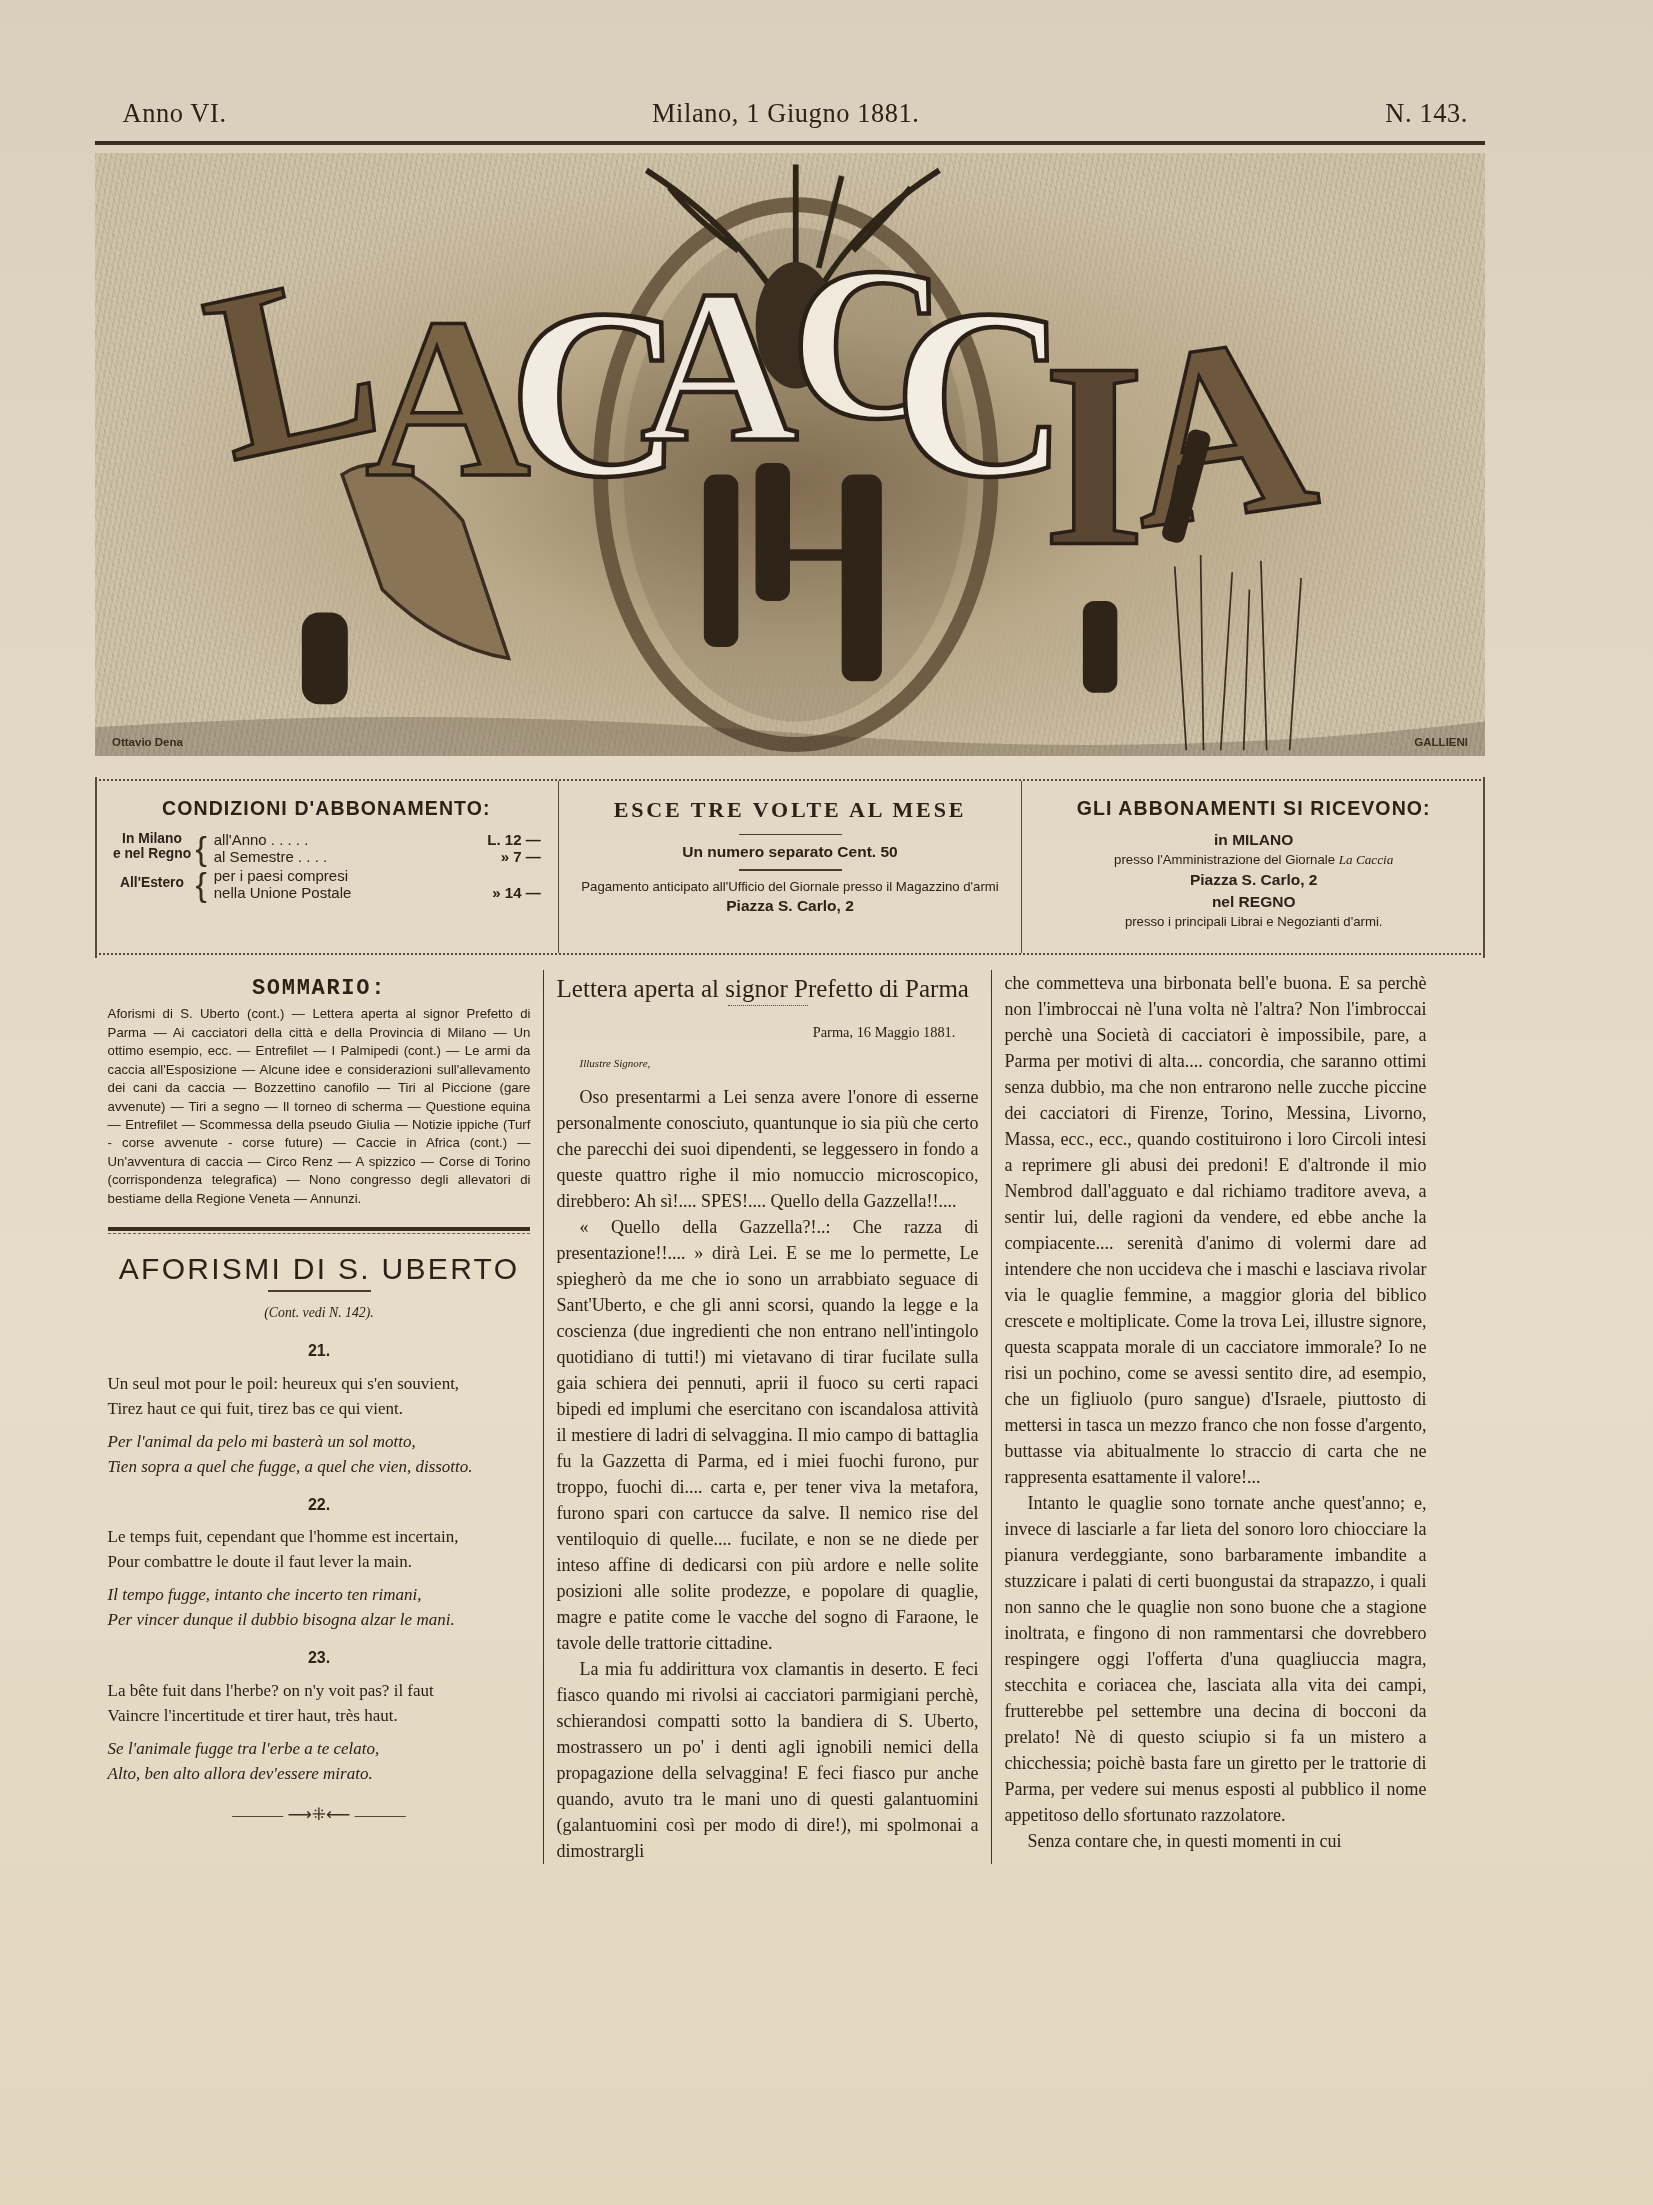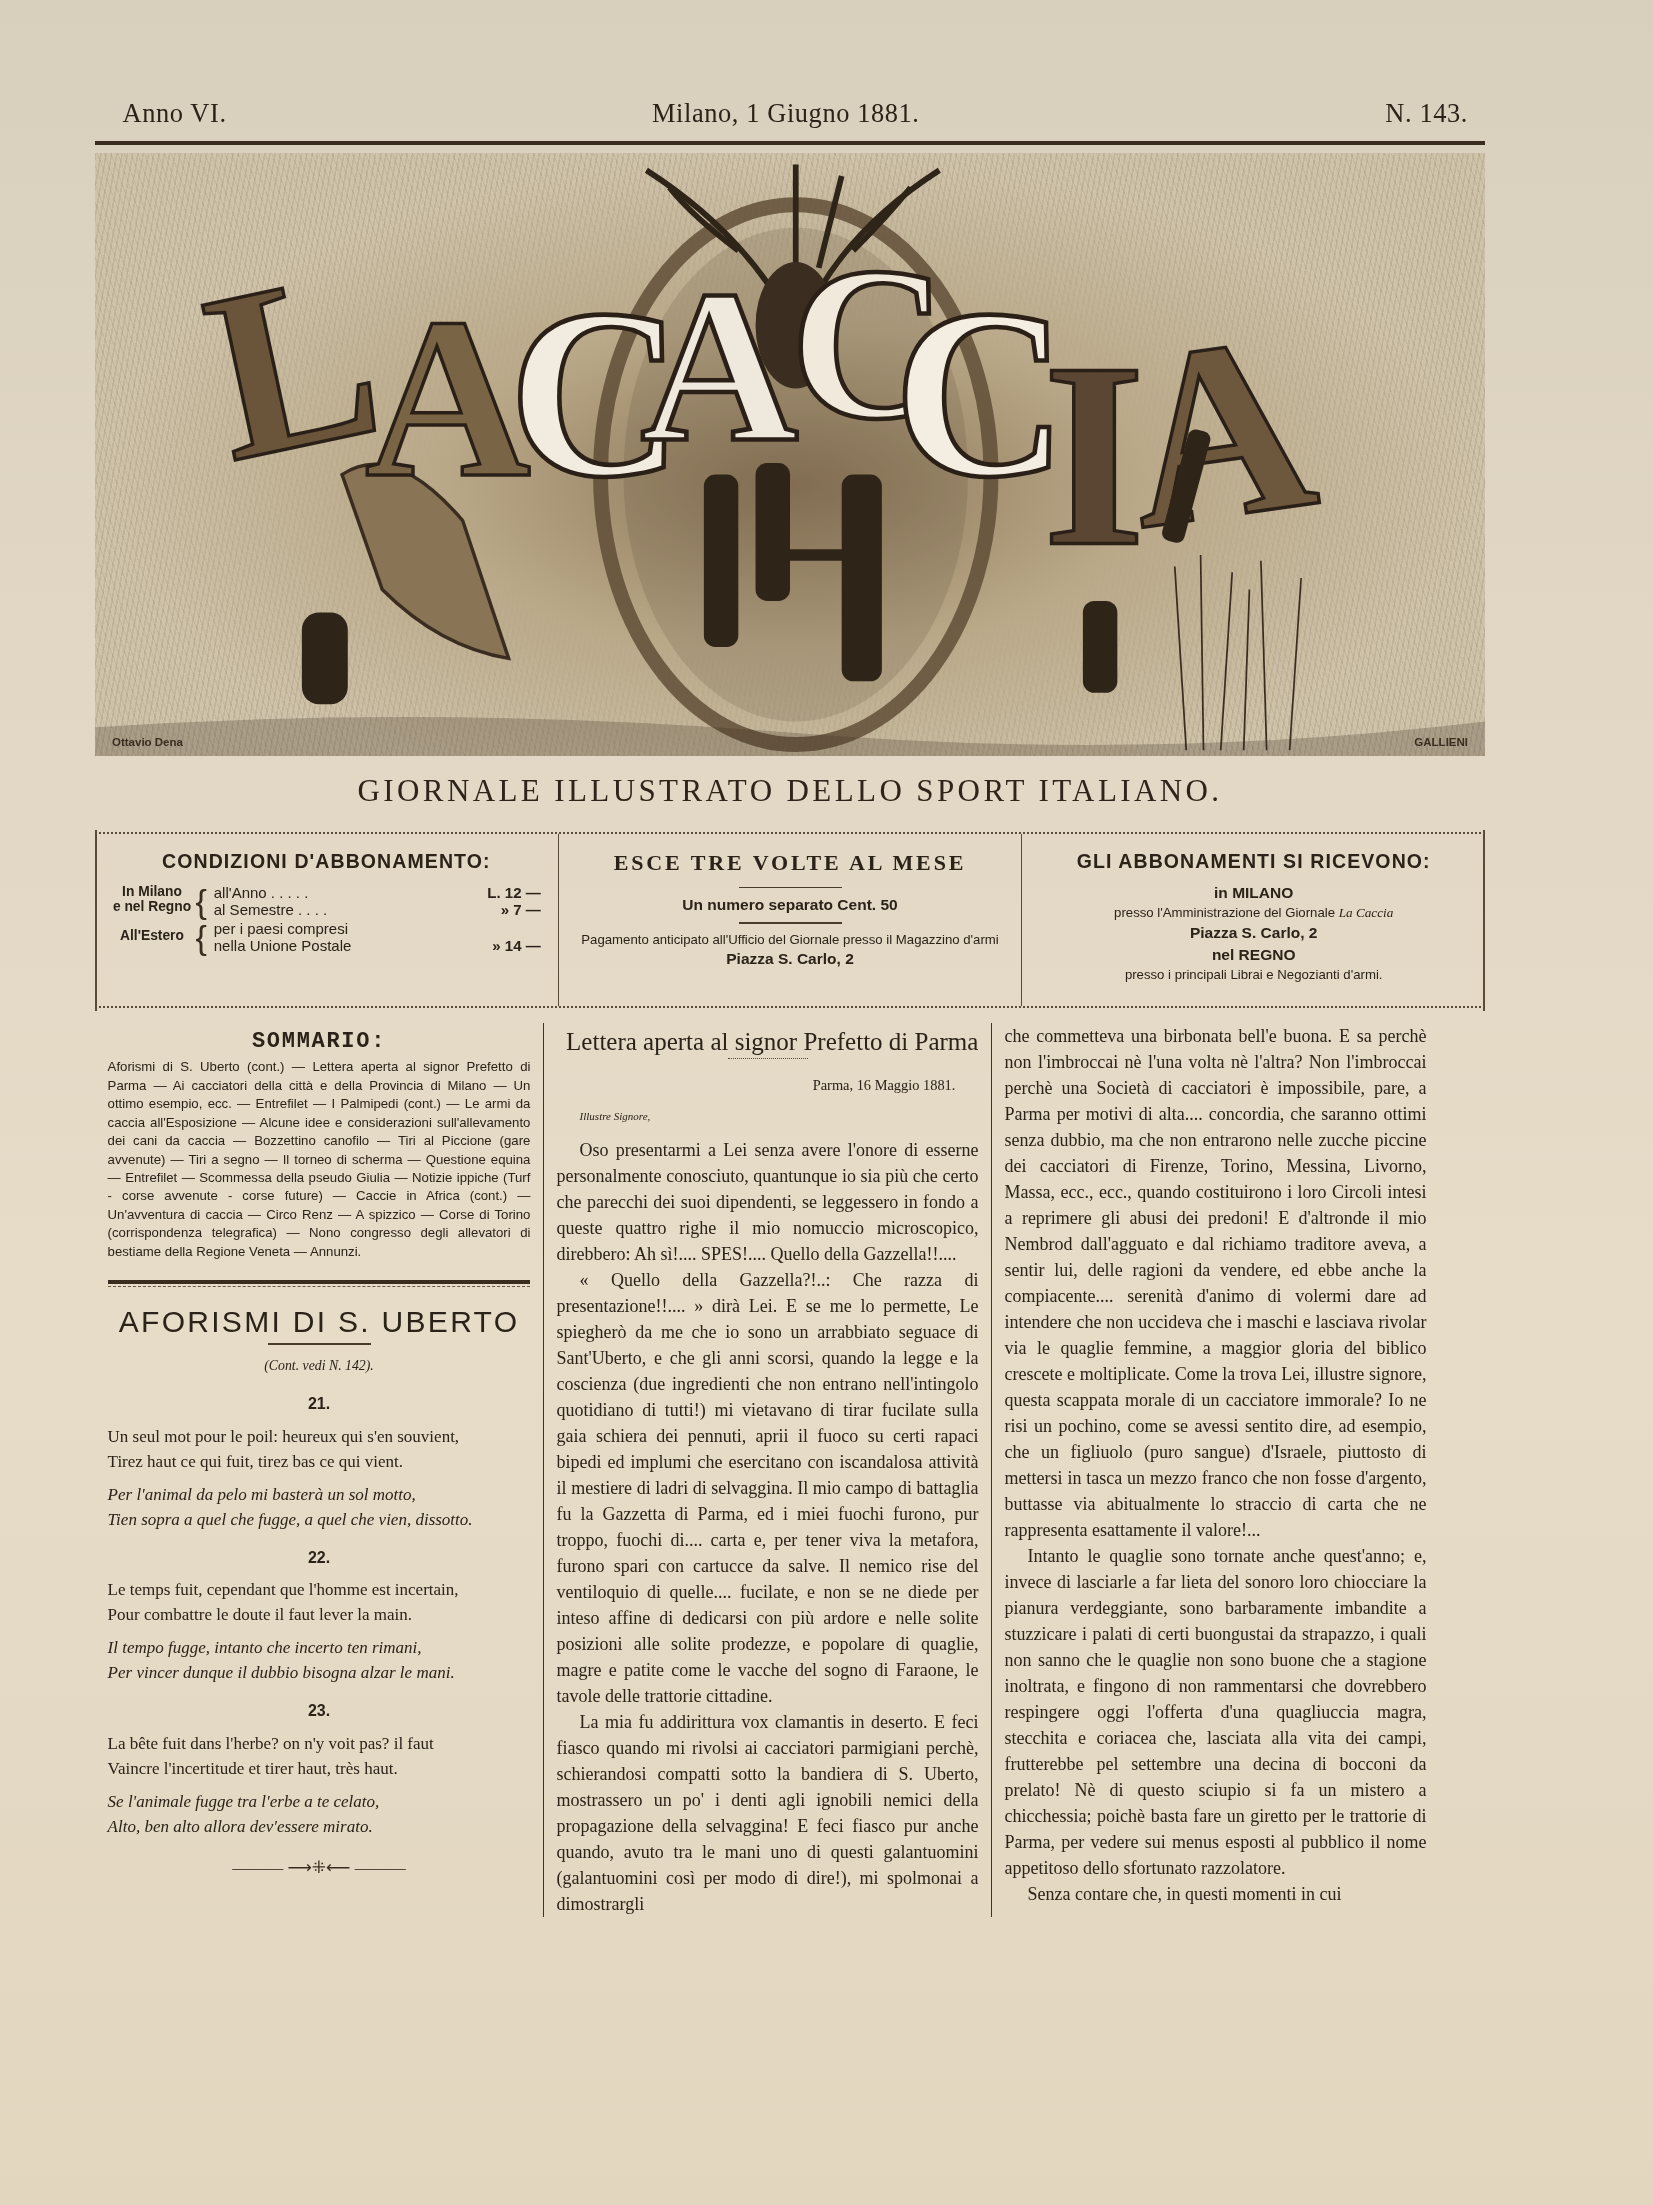--- a/index.html
+++ b/index.html
@@ -78,21 +78,21 @@
   .sommario { font-size: 13.2px; line-height: 18.4px; font-family: "Liberation Sans", sans-serif; text-align: justify; }
   .divider-double { height: 3.4px; background: #3a2d20; margin: 19.5px 0 2.3px; }
   .divider-wavy { height: 5.7px; border-top: 1.7px dashed #6a5844; }
   .art-title { text-align: center; font-family: "Liberation Sans", sans-serif; font-size: 30px; letter-spacing: 2.3px; margin: 16px 0 5.7px; }
   .art-sub { text-align: center; font-style: italic; font-size: 13.8px; margin: 5.7px 0; }
   .num-head { text-align: center; font-weight: bold; font-size: 16px; margin: 12.6px 0 6.9px; font-family: "Liberation Sans", sans-serif; }
   .verse { font-size: 17px; line-height: 25px; }
   .verse.it { font-style: italic; margin-top: 8px; }
   .ornament { text-align: center; font-size: 17px; margin-top: 16px; color: #3a2d20; }
 
-  .letter-title { text-align: right; font-family: "Liberation Serif", serif; font-size: 25px; margin: 5.7px 0 3.4px; }
+  .letter-title { text-align: left; font-family: "Liberation Serif", serif; font-size: 25px; margin: 5.7px 0 3.4px; }
   .wavy-small { width: 80px; margin: 0 auto 12.6px; border-top: 1.7px dotted #5a4a38; }
   .dateline { text-align: right; font-size: 14.4px; margin-right: 23px; }
   .salute { font-style: italic; margin: 5px 0 8px 23px; font-size: 11px; }
 </style>
 </head>
 <body>
 
 <div class="page">
 
   <div class="topline">
@@ -148,21 +148,20 @@
         <path d="M2000 1040 L2010 760"></path>
           <path d="M2040 1040 L2030 710"></path>
           <path d="M2080 1040 L2100 740"></path>
       </g>
       <path d="M0 1000 Q600 960 1220 1010 T2420 990 L2420 1050 L0 1050 Z" fill="rgba(60,45,30,0.25)"></path>
     </svg>
     <span class="credit left">Ottavio Dena</span>
     <span class="credit right">GALLIENI</span>
   </div>
 
-  <div class="subtitle">GIORNALE ILLUSTRATO DELLO SPORT ITALIANO.</div>
 
   <div class="subbox">
     <div class="subcol">
       <h3>CONDIZIONI D'ABBONAMENTO:</h3>
       <div class="prices">
         <div class="lbl">
           <div>In Milano</div>
           <div>e nel Regno</div>
         </div>
         <div class="brace">{</div>

